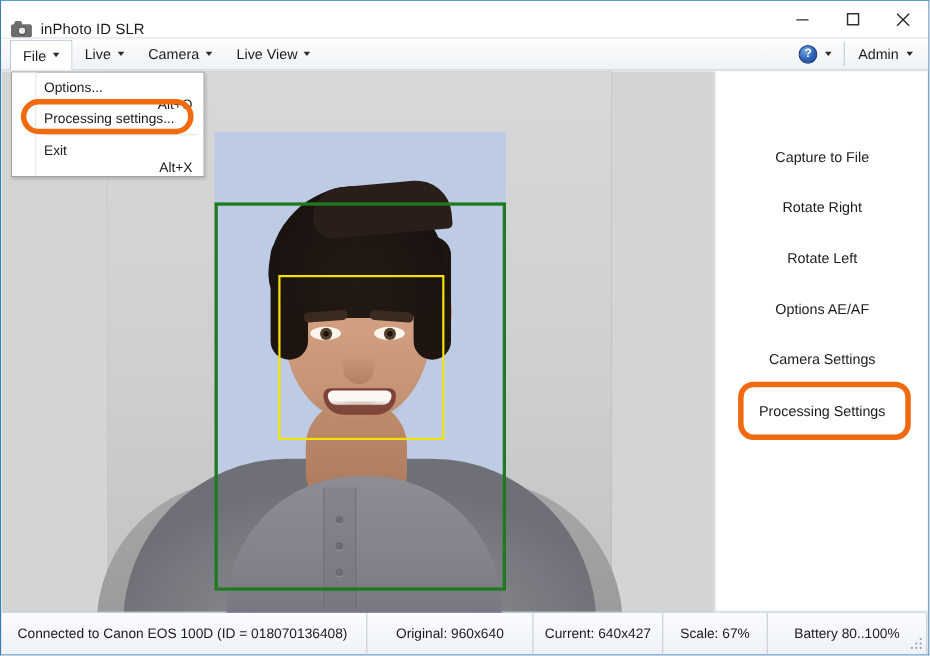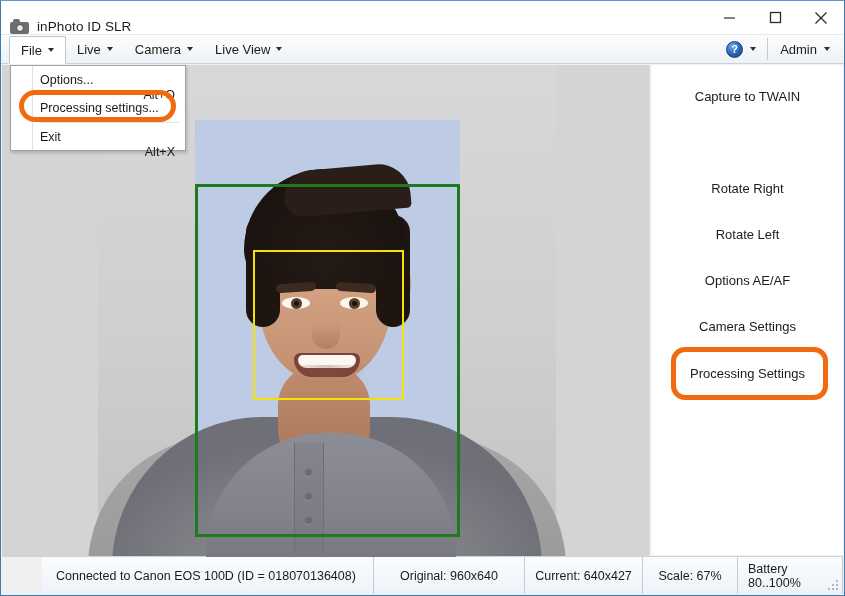--- a/index.html
+++ b/index.html
@@ -95,21 +95,21 @@
     line-height: 1;
   }
   #admin-group {
     display: flex; align-items: center; gap: 7px; padding: 0 14px 0 12px;
     font-size: 13px; color: #1b1b1b;
   }
 
   
   #file-menu {
     position: absolute; left: 9px; top: 64px;
-    width: 176px; height: 86px;
+    width: 176px; height: 96px;
     background: #ffffff;
     border: 1px solid #a0a0a0;
     z-index: 20;
     box-shadow: 1px 2px 3px rgba(0,0,0,.18);
   }
   #file-menu .gutter {
     position: absolute; left: 0; top: 0; bottom: 0; width: 22px;
     border-right: 1px solid #e2e2e2;
     background: #ffffff;
   }
@@ -269,21 +269,21 @@
     font-size: 13px; color: #1b1b1b; cursor: default;
     background: transparent; border: none;
   }
 
   
   #statusbar {
     position: absolute; left: 1px; right: 1px; bottom: 1px; height: 38px;
     background: linear-gradient(#fafcfe,#eef2f7);
     border-top: 1px solid #c8d3de;
     display: flex; align-items: flex-start;
-    font-size: 12.5px; color: #1b1b1b; margin-left: 40px;
+    font-size: 12.5px; color: #1b1b1b;
   }
   .sb-cell {
     height: 100%; display: flex; align-items: center; justify-content: center;
     border-right: 1px solid #c3ccd6; padding: 0 10px;
   }
   .sb-cell:last-child { border-right: none; }
   #sb-conn { width: 332px; justify-content: flex-start; padding-left: 14px; }
   #sb-orig { width: 151px; }
   #sb-cur  { width: 118px; }
   #sb-scale{ width: 95px; }
@@ -394,21 +394,21 @@
         <div class="btn-dot" style="top:404px"></div>
         <div class="btn-dot" style="top:428px"></div>
         <div class="btn-dot" style="top:452px"></div>
       </div>
     </div>
     <div id="green-rect"></div>
     <div id="yellow-rect"></div>
   </div>
 
   <div id="sidepanel">
-    <div class="side-btn" style="top:14px">Capture to TWAIN</div>
+    <div class="side-btn" style="top:60px">Capture to File</div>
     <div class="side-btn" style="top:106px">Rotate Right</div>
     <div class="side-btn" style="top:152px">Rotate Left</div>
     <div class="side-btn" style="top:198px">Options AE/AF</div>
     <div class="side-btn" style="top:244px">Camera Settings</div>
     <div class="side-btn" style="top:291px">Processing Settings</div>
   </div>
 
   <div id="statusbar">
     <div class="sb-cell" id="sb-conn">Connected to Canon EOS 100D (ID = 018070136408)</div>
     <div class="sb-cell" id="sb-orig">Original: 960x640</div>

